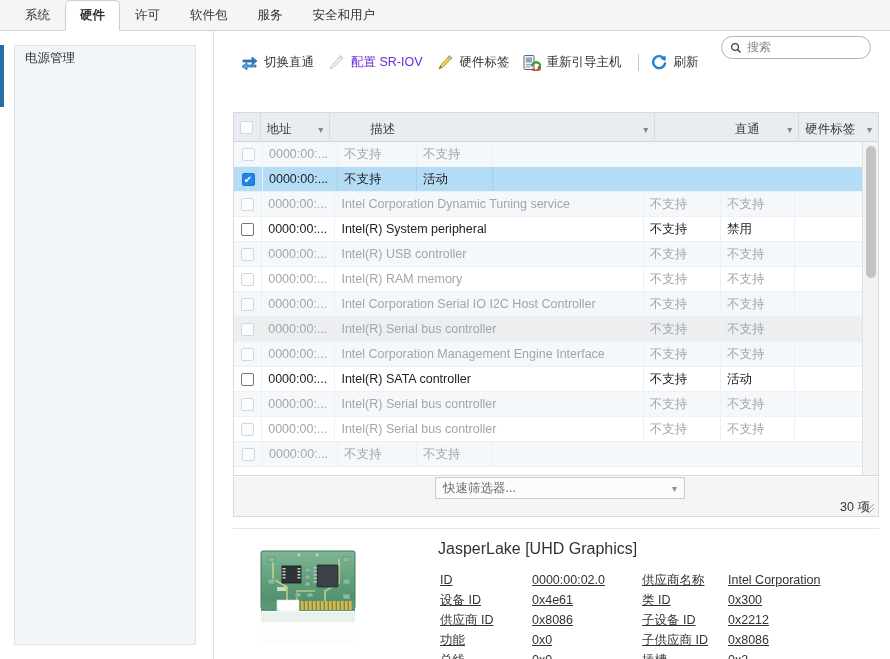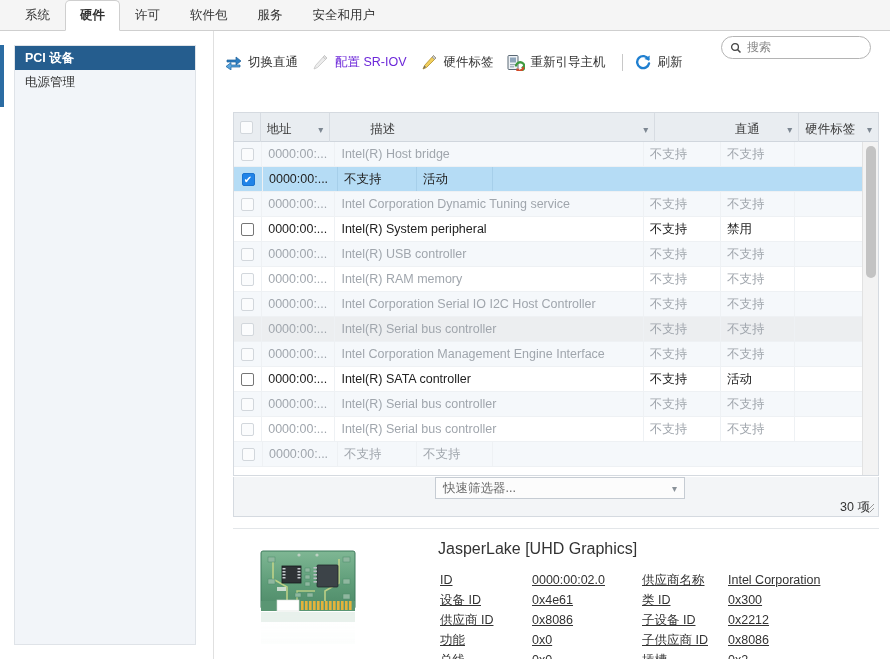--- a/index.html
+++ b/index.html
@@ -82,21 +82,21 @@
     position: absolute; left: 215px; top: 31px;
     width: 675px; height: 628px;
     background: #ffffff;
   }
 
   
   .toolbar {
     position: absolute; left: 0; top: 14px;
     width: 675px; height: 34px;
     display: flex; align-items: center;
-    padding-left: 7px;
+    padding-left: 23px;
   }
   .tb-btn {
     display: flex; align-items: center;
     height: 26px;
     padding: 0 7px 0 2px;
     margin-right: 4px;
     font-size: 12.5px;
     color: #333;
     cursor: pointer;
     white-space: nowrap;
@@ -260,21 +260,20 @@
       <span>服务</span>
     </div>
     <div class="tab">
       <span>安全和用户</span>
     </div>
   </div>
 
 <div class="sidebar">
   <div class="sidebar-accent"></div>
   <div class="sidebar-inner" id="sidelist">
-      <div class="side-item selected"><span>PCI 设备</span></div>
       <div class="side-item"><span>电源管理</span></div>
     </div>
 </div>
 
 <div class="main">
 
   <div class="toolbar" id="toolbar">
       <div class="tb-btn">
         <span class="tb-ico">
           <svg width="17" height="15" viewBox="0 0 17 15">
@@ -363,21 +362,20 @@
         <span class="lbl">硬件标签</span>
         <span class="car">▾</span>
       </div>
     </div>
     <div class="gbody" id="gbody">
         <div class="grow alt">
           <div class="cbwrap">
             <span class="cb dis"></span>
           </div>
           <div class="gc dim" style="width: 75px;">0000:00:...</div>
-          <div class="gc dim" style="width: 317px;">Intel(R) Host bridge</div>
           <div class="gc dim" style="width: 79px;">不支持</div>
           <div class="gc dim" style="width: 76px;">不支持</div>
           <div class="gc dim" style="width: 85px; border-right: none;"></div>
         </div>
         <div class="grow sel">
           <div class="cbwrap">
             <span class="cb on">✔</span>
           </div>
           <div class="gc norm" style="width: 75px;">0000:00:...</div>
           <div class="gc norm" style="width: 79px;">不支持</div>

